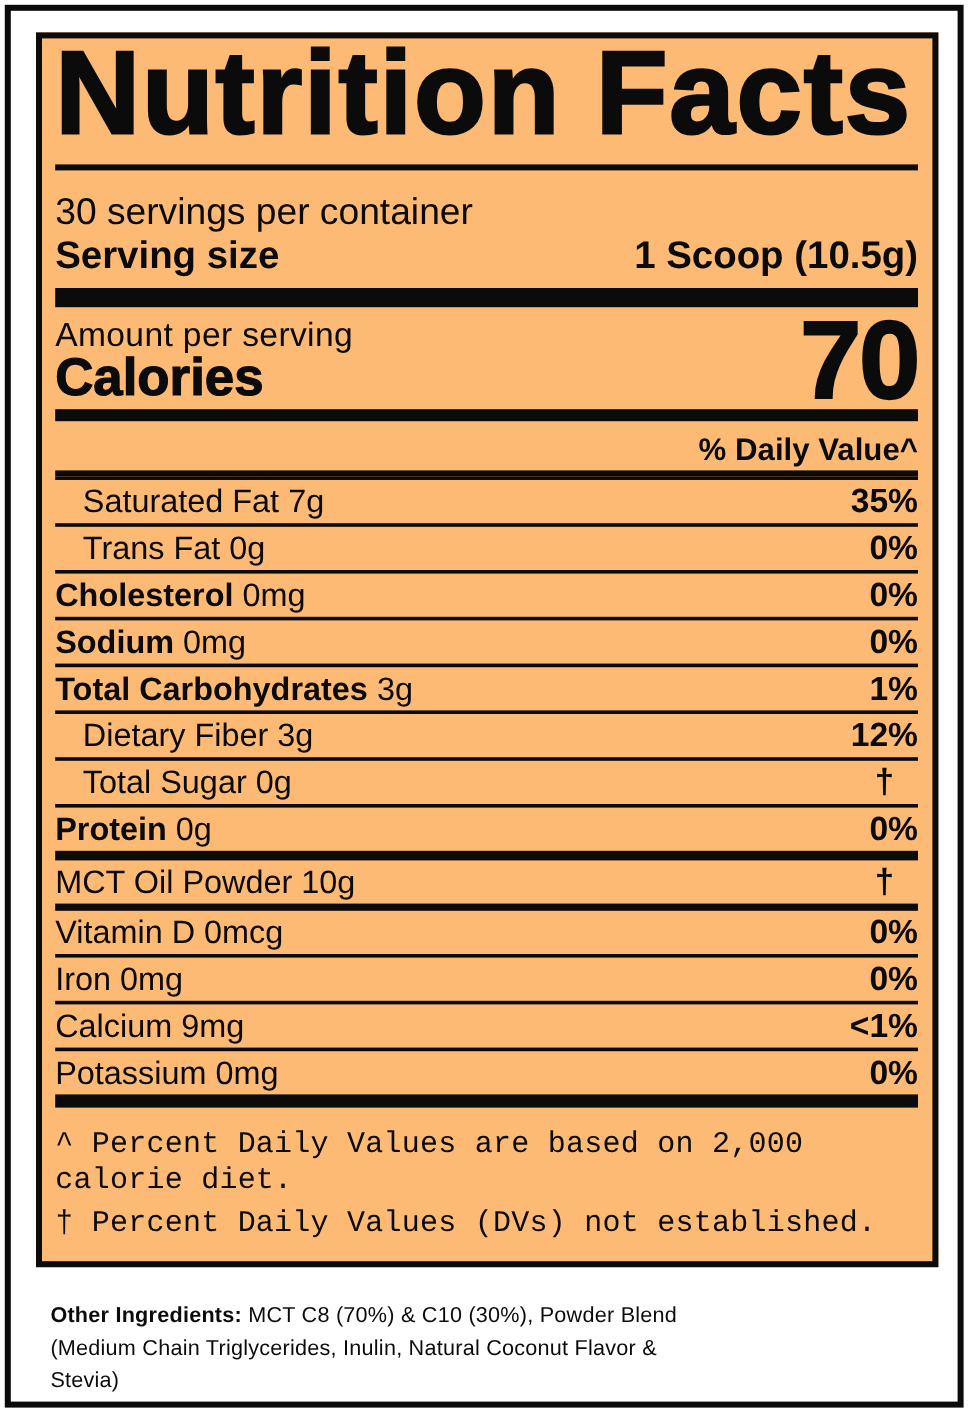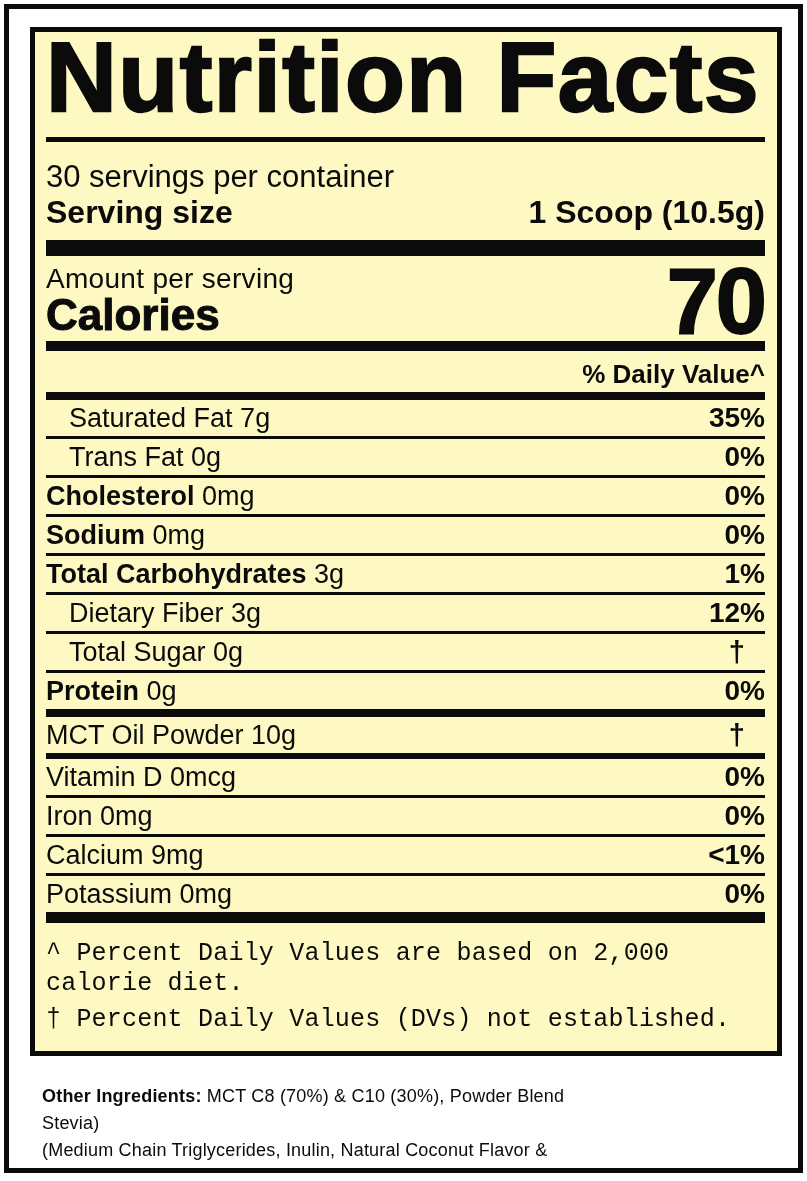--- a/index.html
+++ b/index.html
@@ -9,21 +9,21 @@
     font-family:"Liberation Sans","DejaVu Sans",sans-serif;
     -webkit-font-smoothing:antialiased;
   }
   .outer-frame{
     position:absolute;left:4px;top:4px;width:799px;height:1169px;
     border:5px solid #0b0b0b;box-sizing:border-box;
   }
   .label-box{
     position:absolute;left:30px;top:27px;width:752px;height:1029px;
     border:5px solid #0b0b0b;box-sizing:border-box;
-    padding:0 12px 0 11px;background:#fef9c3;
+    padding:0 12px 0 11px;background:#fdba74;
   }
   .title{
     font-size:98px;font-weight:bold;line-height:98px;margin-top:-4px;
     letter-spacing:1.5px;white-space:nowrap;
     -webkit-text-stroke:2.3px #0b0b0b;
   }
   .rule{background:#0b0b0b;height:5px;}
   .rule-title{margin-top:11px;}
   .servings{font-size:31px;line-height:34px;margin-top:18px;}
   .serving-row{
@@ -170,15 +170,15 @@
   <div class="bar bar-bottom"></div>
 
   <div class="footnote first">^ Percent Daily Values are based on 2,000 calorie diet.</div>
   <div class="footnote second">† Percent Daily Values (DVs) not established.</div>
 </div>
 
 <div class="other-ingredients">
   <div class="line">
     <span class="oi-label">Other Ingredients:</span><span> MCT C8 (70%) &amp; C10 (30%), Powder Blend</span>
   </div>
+  <div class="line">(Medium Chain Triglycerides, Inulin, Natural Coconut Flavor &amp;</div>
   <div class="line">Stevia)</div>
-  <div class="line">(Medium Chain Triglycerides, Inulin, Natural Coconut Flavor &amp;</div>
 </div>
 
 </body></html>

